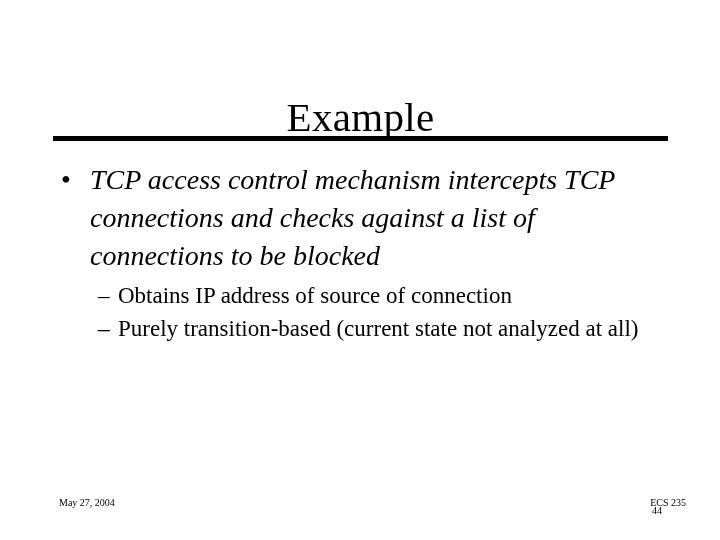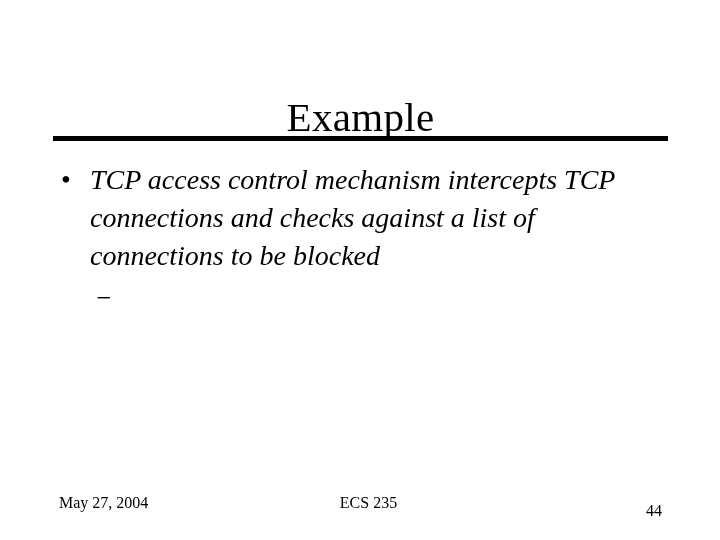--- a/index.html
+++ b/index.html
@@ -95,35 +95,35 @@
     display: block;
   }
 
   
   .footer {
     position: absolute;
     left: 53px;
     top: 494px;
     width: 615px;
     height: 18px;
-    font-size: 16px;
+    font-size: 10px;
     line-height: 18px;
   }
   .footer-date {
     position: absolute;
     left: 6px;
     top: 0;
     white-space: nowrap;
   }
   .footer-course {
     position: absolute;
-    left: 8px;
+    left: 18px;
     top: 0;
     width: 615px;
-    text-align: center;
+    text-align: right;
     white-space: nowrap;
   }
   .footer-page {
     position: absolute;
     right: 6px;
     top: 8px;
     text-align: center;
     white-space: nowrap;
   }
 </style>
@@ -140,28 +140,30 @@
 
     <div class="level1">
       <span class="bullet-dot">•</span>
       <span class="txt">TCP access control mechanism intercepts TCP connections and checks against a list of connections to be blocked</span>
     </div>
 
     <div class="sub-list">
 
       <div class="level2">
         <span class="bullet-dash">–</span>
+        <span class="txt">Obtains IP address of source of connection</span>
       </div>
 
       <div class="level2">
         <span class="bullet-dash">–</span>
       </div>
 
       <div class="level2">
         <span class="bullet-dash">–</span>
+        <span class="txt">Purely transition-based (current state not analyzed at all)</span>
       </div>
 
     </div>
   </div>
 
   <div class="footer">
     <span class="footer-date">May 27, 2004</span>
     <span class="footer-course">ECS 235</span>
     <span class="footer-page">44</span>
   </div>

